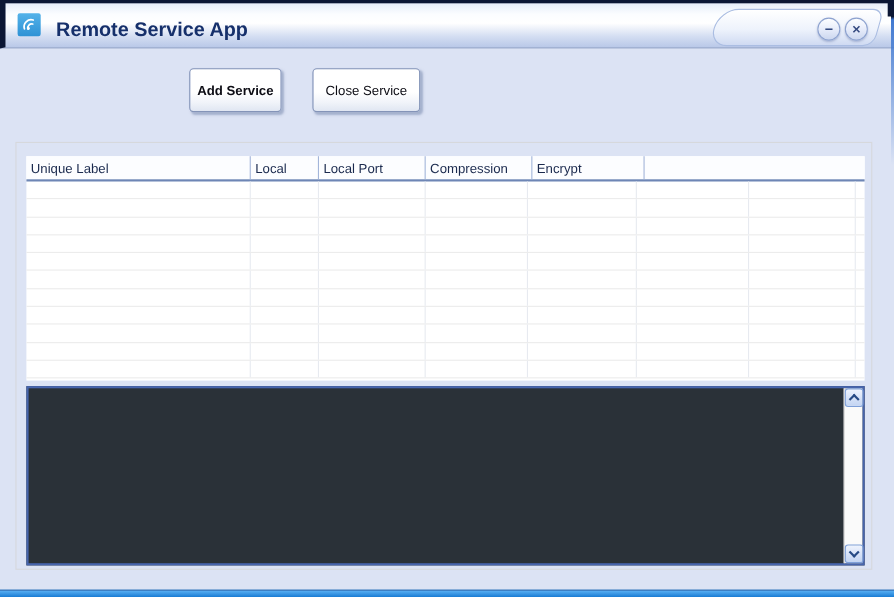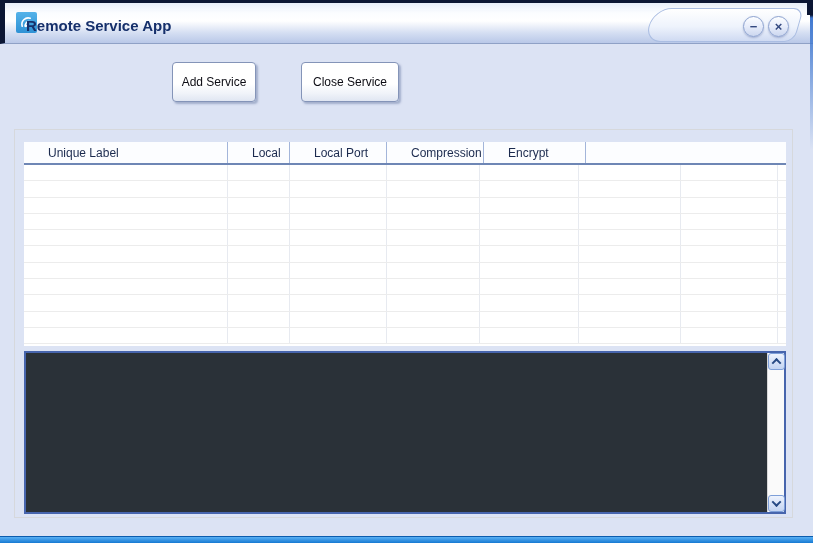--- a/index.html
+++ b/index.html
@@ -28,52 +28,52 @@
     background:linear-gradient(180deg,#fdfeff 0%,#e9eefb 45%,#ccd7ef 100%);
     color:#33487f;font-size:13px;font-weight:bold;line-height:18px;text-align:center;
     padding:0;cursor:default;box-shadow:0 1px 2px rgba(60,80,140,.35);
   }
   .app-icon{
     position:absolute;left:11px;top:9px;width:21px;height:21px;border-radius:2px;
     background:linear-gradient(180deg,#54b2e9,#2e92d5);
     display:flex;align-items:center;justify-content:center;
   }
   .title-text{
-    position:absolute;left:21px;top:14px;font-size:15px;font-weight:bold;color:#16306b;
+    position:absolute;left:46px;top:14px;font-size:18px;font-weight:bold;color:#16306b;
   }
   
   .tool-btn{
     position:absolute;top:62px;height:40px;border-radius:4px;border:1px solid #8494b8;
     background:linear-gradient(180deg,#ffffff 0%,#ffffff 55%,#f0f3f9 80%,#e0e6f2 100%);
     box-shadow:2px 2px 2px rgba(108,125,165,.5), inset 0 1px 0 #fff;
     font-size:12px;color:#0c0c14;cursor:default;
   }
   #btn-start{left:18px;width:136px;}
-  #btn-add{left:172px;width:84px;}
-  #btn-close{left:301px;width:98px;}
+  #btn-add{left:172px;width:84px;font-weight:bold;}
+  #btn-close{left:284px;width:98px;}
   #btn-sub{left:407px;width:99px;}
   
   .groupbox{
     position:absolute;left:14px;top:129px;width:779px;height:389px;
     border:1px solid #d6d8dc;
   }
   .group-label{
     position:absolute;left:28px;top:121px;background:#dce3f4;padding:0 4px;
     font-size:12px;color:#141f3c;
   }
   
   .table{
     position:absolute;left:24px;top:142px;width:762px;height:204px;background:#ffffff;
   }
   .thead{
     display:flex;height:23px;background:#fcfdff;border-bottom:2px solid #6e86b5;
   }
   .th{
     border-right:1px solid #a3b5da;display:flex;align-items:center;
-    padding-left:24px;font-size:12px;color:#1b2a4e;overflow:hidden;white-space:nowrap;
+    padding-left:4px;font-size:12px;color:#1b2a4e;overflow:hidden;white-space:nowrap;
   }
   .c0{width:204px}.c1{width:62px}.c2{width:97px}.c3{width:93px}
   .c4{width:99px}.c5{width:102px}.c6{width:97px}
   .th.fill{width:8px;border-right:none;padding:0;}
   .trow{display:flex;height:16.3px;border-bottom:1px solid #ececec;}
   .td{border-right:1px solid #e7eaf0;height:100%;}
   .td.fill{width:8px;border-right:none;}
   
   .console{
     position:absolute;left:24px;top:351px;width:762px;height:163px;

